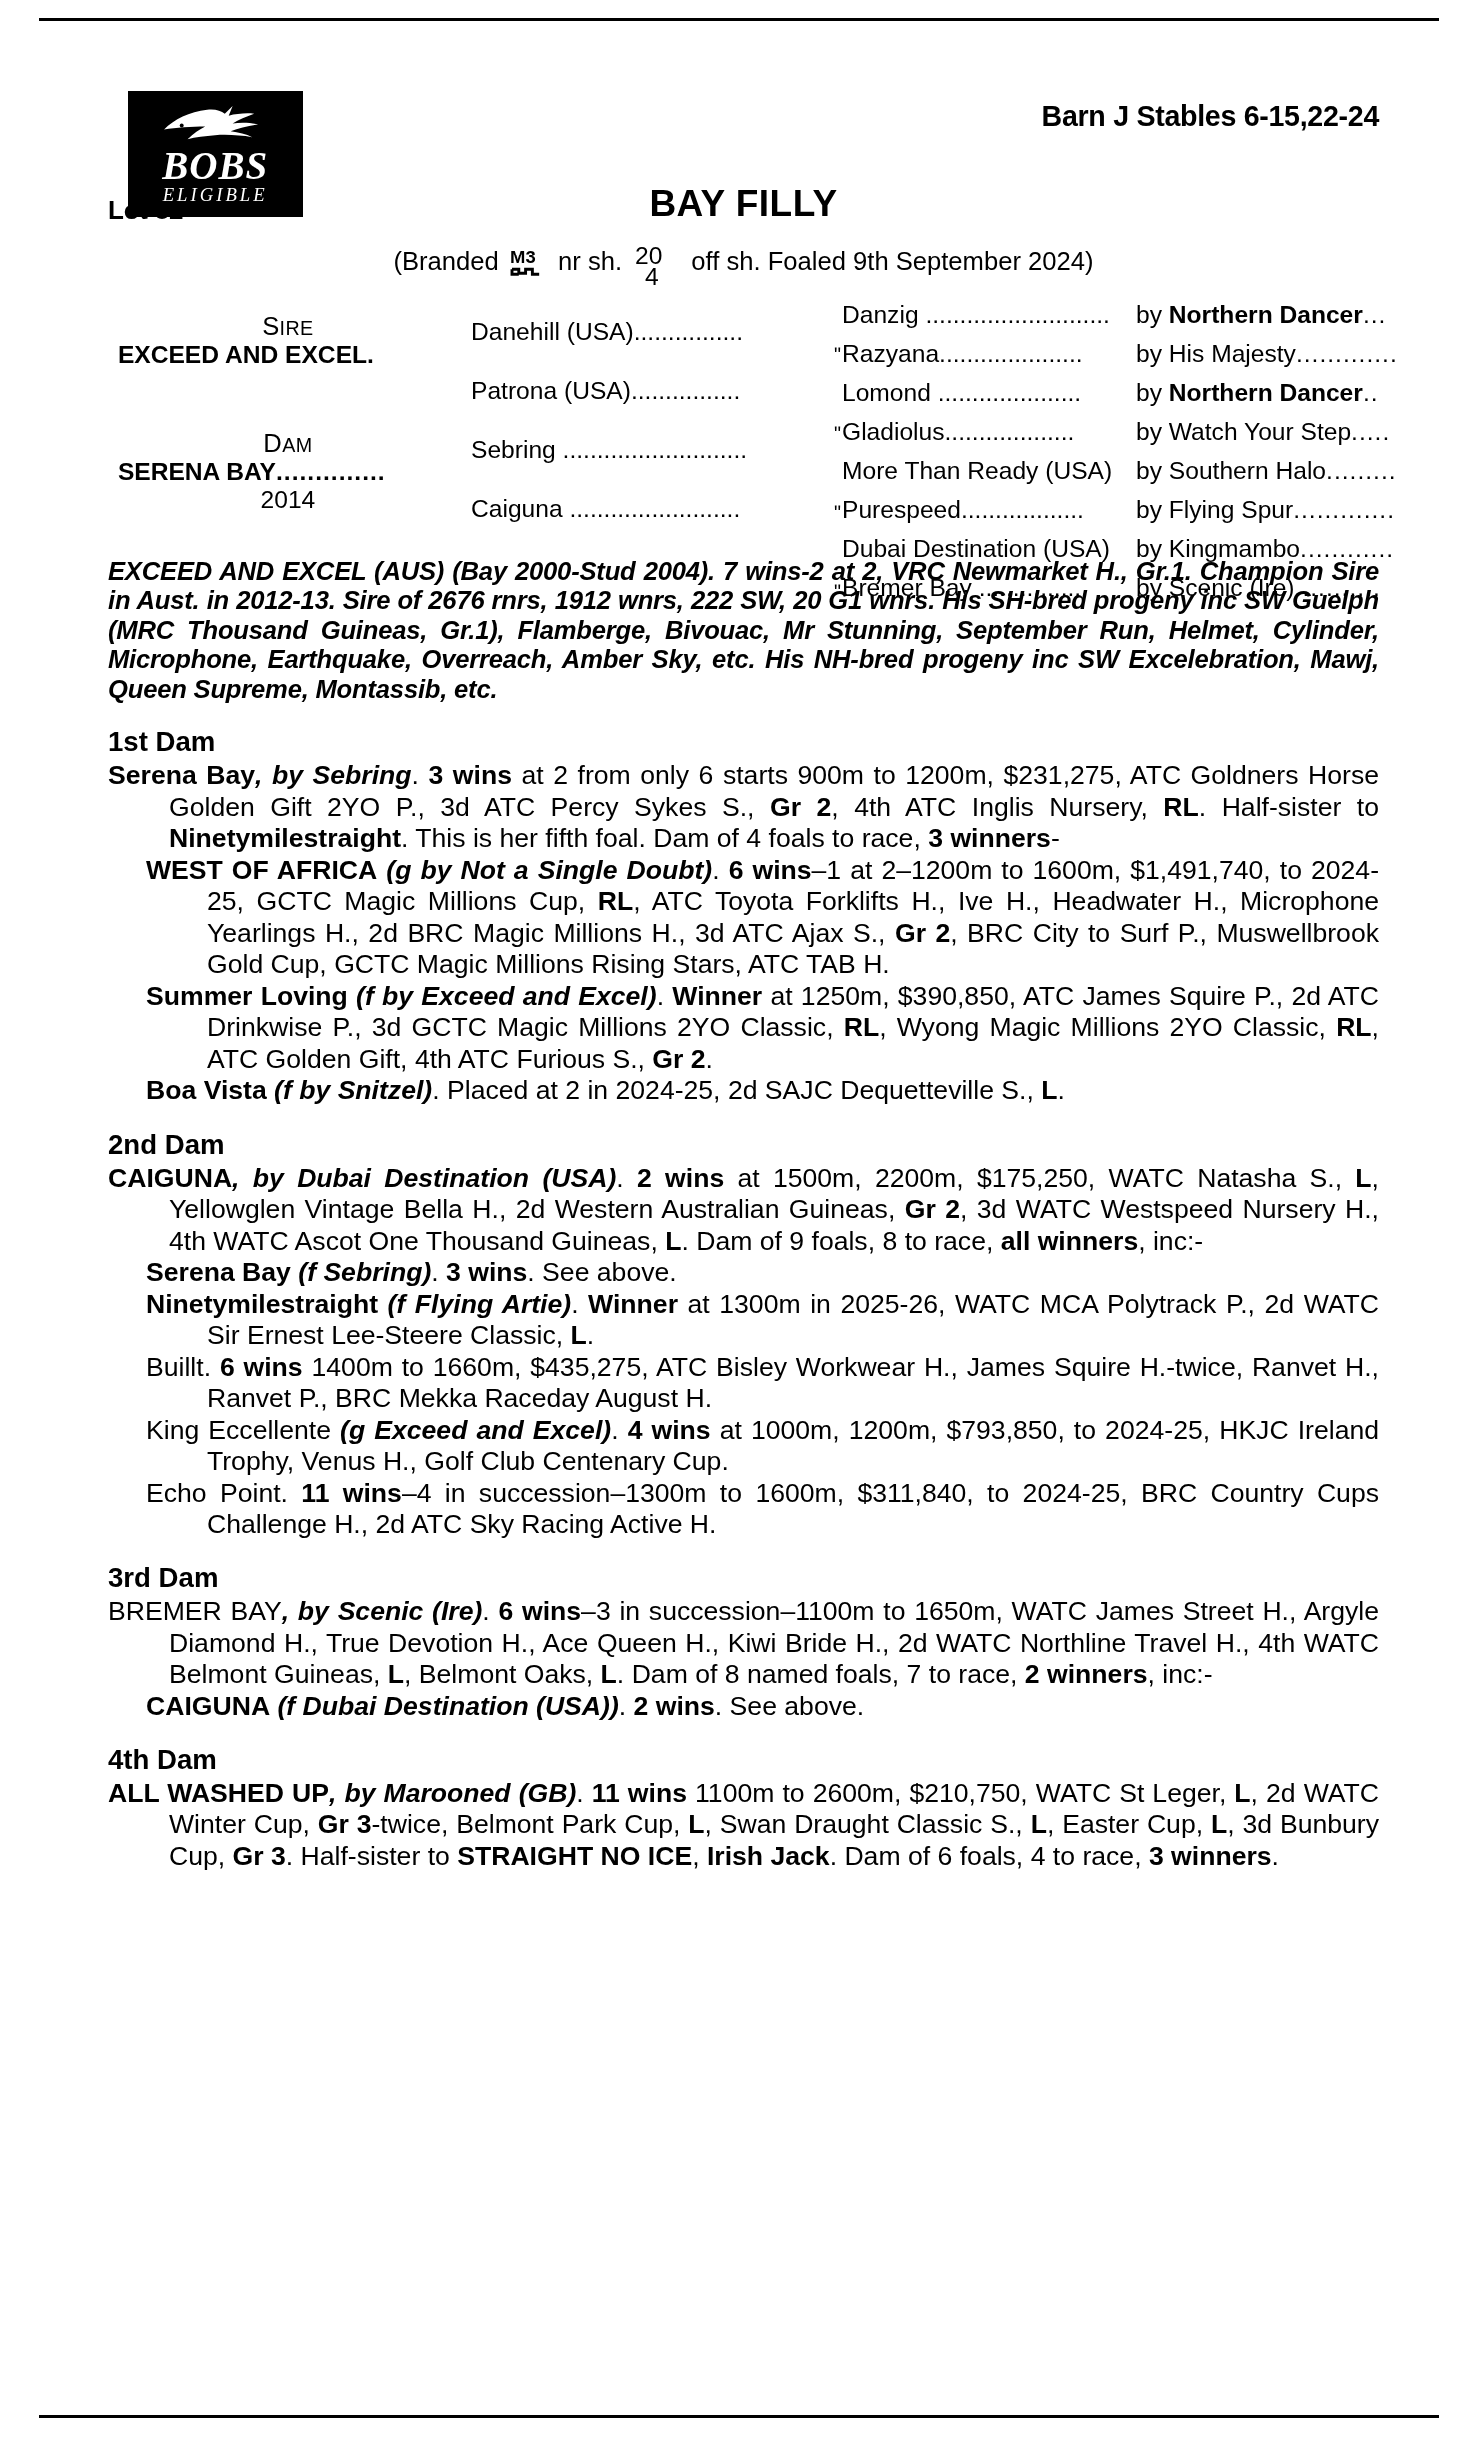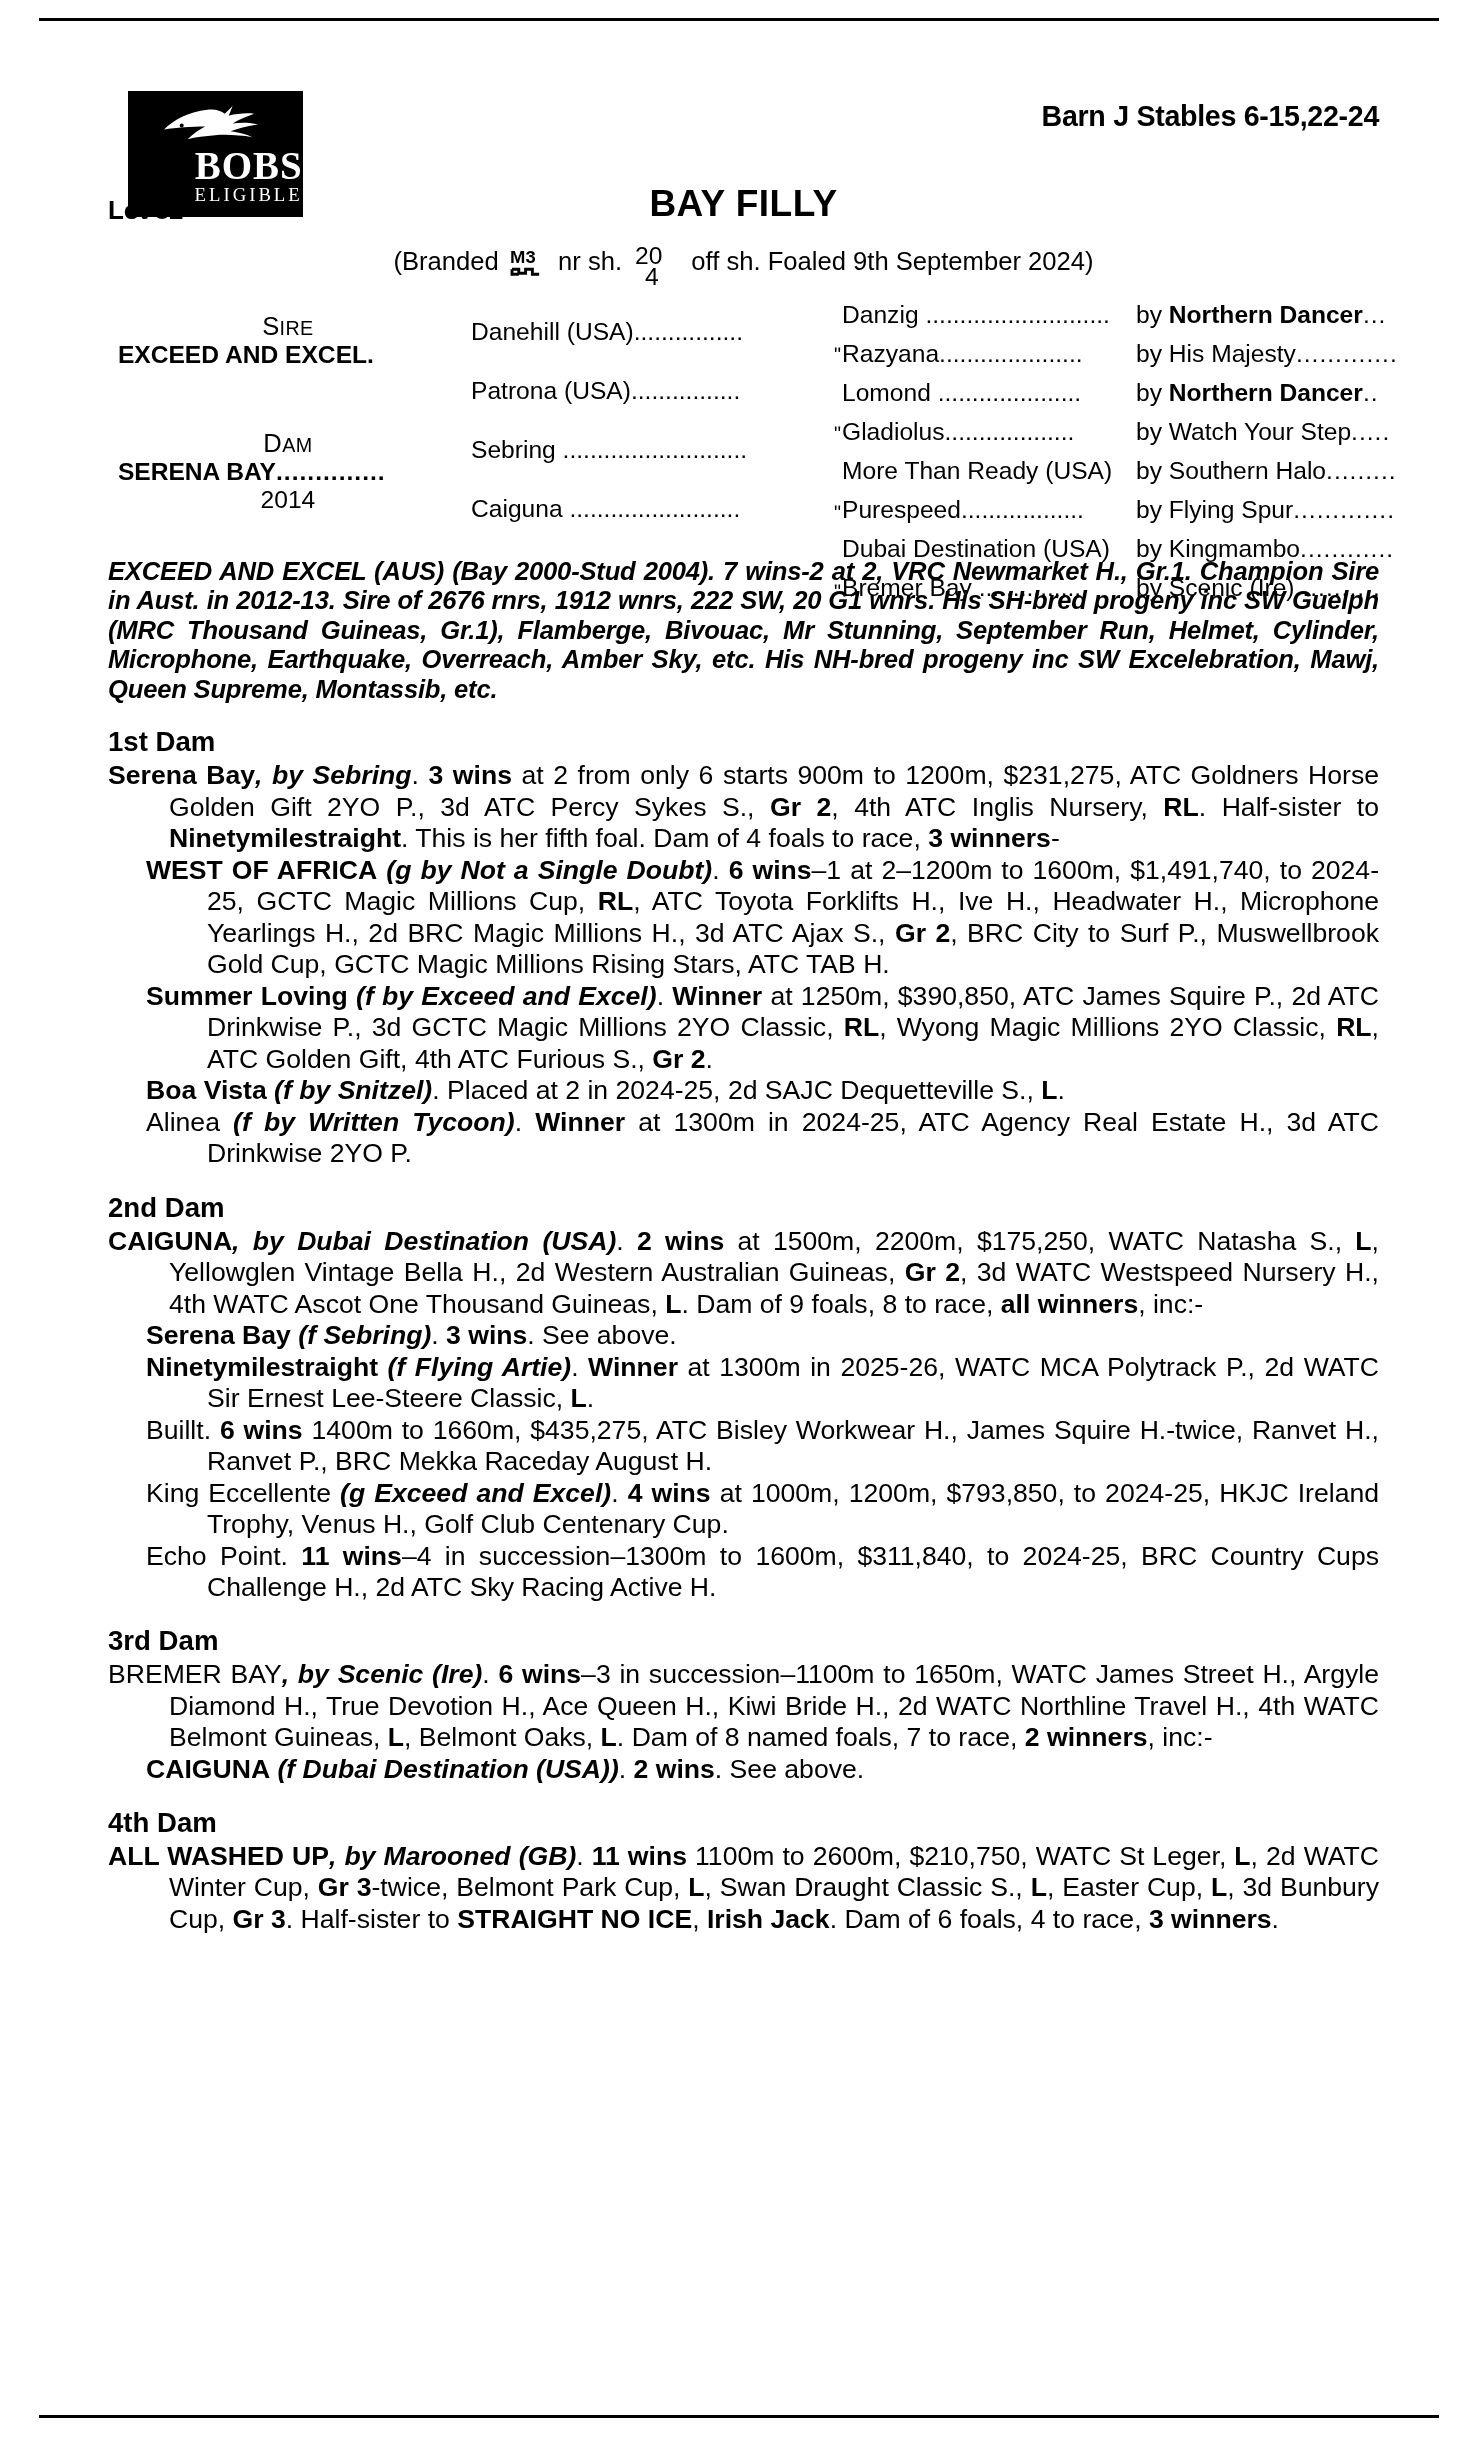--- a/index.html
+++ b/index.html
@@ -44,22 +44,23 @@
     height: 177px;
   }
   .bobs-logo {
     position: absolute;
     left: 19.7px;
     top: 31.5px;
     width: 175px;
     height: 126px;
     background: #000;
     color: #fff;
-    text-align: right;
+    text-align: center;
     overflow: hidden;
+    font-style: italic;
   }
   .bobs-logo svg { display: block; margin: 9.9px auto 0; }
   .bobs-word {
     font-family: "Liberation Serif", serif;
     font-size: 39px;
     font-weight: 700;
     letter-spacing: 1px;
     line-height: 37px;
   }
   .bobs-sub {
@@ -315,21 +316,20 @@
     </div>
 
     <div class="sire-para">EXCEED AND EXCEL (AUS) (Bay 2000-Stud 2004). 7 wins-2 at 2, VRC Newmarket H., Gr.1. Champion Sire in Aust. in 2012-13. Sire of 2676 rnrs, 1912 wnrs, 222 SW, 20 G1 wnrs. His SH-bred progeny inc SW Guelph (MRC Thousand Guineas, Gr.1), Flamberge, Bivouac, Mr Stunning, September Run, Helmet, Cylinder, Microphone, Earthquake, Overreach, Amber Sky, etc. His NH-bred progeny inc SW Excelebration, Mawj, Queen Supreme, Montassib, etc.</div>
 
     <div id="sections">
         <div class="dam-head">1st Dam</div>
         <div class="entry"><span class="firstline"><b>Serena Bay</b><i>, by Sebring</i></span>. <b>3 wins</b> at 2 from only 6 starts 900m to 1200m, $231,275, ATC Goldners Horse Golden Gift 2YO P., 3d ATC Percy Sykes S., <b>Gr 2</b>, 4th ATC Inglis Nursery, <b>RL</b>. Half-sister to <b>Ninetymilestraight</b>. This is her fifth foal. Dam of 4 foals to race, <b>3 winners</b>-</div>
         <div class="entry sub"><span class="firstline"><b>WEST OF AFRICA</b><i> (g by Not a Single Doubt)</i></span>. <b>6 wins</b>–1 at 2–1200m to 1600m, $1,491,740, to 2024-25, GCTC Magic Millions Cup, <b>RL</b>, ATC Toyota Forklifts H., Ive H., Headwater H., Microphone Yearlings H., 2d BRC Magic Millions H., 3d ATC Ajax S., <b>Gr 2</b>, BRC City to Surf P., Muswellbrook Gold Cup, GCTC Magic Millions Rising Stars, ATC TAB H.</div>
         <div class="entry sub"><span class="firstline"><b>Summer Loving</b><i> (f by Exceed and Excel)</i></span>. <b>Winner</b> at 1250m, $390,850, ATC James Squire P., 2d ATC Drinkwise P., 3d GCTC Magic Millions 2YO Classic, <b>RL</b>, Wyong Magic Millions 2YO Classic, <b>RL</b>, ATC Golden Gift, 4th ATC Furious S., <b>Gr 2</b>.</div>
         <div class="entry sub"><span class="firstline"><b>Boa Vista</b><i> (f by Snitzel)</i></span>. Placed at 2 in 2024-25, 2d SAJC Dequetteville S., <b>L</b>.</div>
-        <div class="entry sub"><span class="firstline">Alinea<i> (f by Written Tycoon)</i></span>. <b>Winner</b> at 1300m in 2024-25, ATC Agency Real Estate H., 3d ATC Drinkwise 2YO P.</div>
         <div class="dam-head">2nd Dam</div>
         <div class="entry"><span class="firstline"><b>CAIGUNA</b><i>, by Dubai Destination (USA)</i></span>. <b>2 wins</b> at 1500m, 2200m, $175,250, WATC Natasha S., <b>L</b>, Yellowglen Vintage Bella H., 2d Western Australian Guineas, <b>Gr 2</b>, 3d WATC Westspeed Nursery H., 4th WATC Ascot One Thousand Guineas, <b>L</b>. Dam of 9 foals, 8 to race, <b>all winners</b>, inc:-</div>
         <div class="entry sub"><span class="firstline"><b>Serena Bay</b><i> (f Sebring)</i></span>. <b>3 wins</b>. See above.</div>
         <div class="entry sub"><span class="firstline"><b>Ninetymilestraight</b><i> (f Flying Artie)</i></span>. <b>Winner</b> at 1300m in 2025-26, WATC MCA Polytrack P., 2d WATC Sir Ernest Lee-Steere Classic, <b>L</b>.</div>
         <div class="entry sub"><span class="firstline">Buillt</span>. <b>6 wins</b> 1400m to 1660m, $435,275, ATC Bisley Workwear H., James Squire H.-twice, Ranvet H., Ranvet P., BRC Mekka Raceday August H.</div>
         <div class="entry sub"><span class="firstline">King Eccellente<i> (g Exceed and Excel)</i></span>. <b>4 wins</b> at 1000m, 1200m, $793,850, to 2024-25, HKJC Ireland Trophy, Venus H., Golf Club Centenary Cup.</div>
         <div class="entry sub"><span class="firstline">Echo Point</span>. <b>11 wins</b>–4 in succession–1300m to 1600m, $311,840, to 2024-25, BRC Country Cups Challenge H., 2d ATC Sky Racing Active H.</div>
         <div class="dam-head">3rd Dam</div>
         <div class="entry"><span class="firstline">BREMER BAY<i>, by Scenic (Ire)</i></span>. <b>6 wins</b>–3 in succession–1100m to 1650m, WATC James Street H., Argyle Diamond H., True Devotion H., Ace Queen H., Kiwi Bride H., 2d WATC Northline Travel H., 4th WATC Belmont Guineas, <b>L</b>, Belmont Oaks, <b>L</b>. Dam of 8 named foals, 7 to race, <b>2 winners</b>, inc:-</div>
         <div class="entry sub"><span class="firstline"><b>CAIGUNA</b><i> (f Dubai Destination (USA))</i></span>. <b>2 wins</b>. See above.</div>

